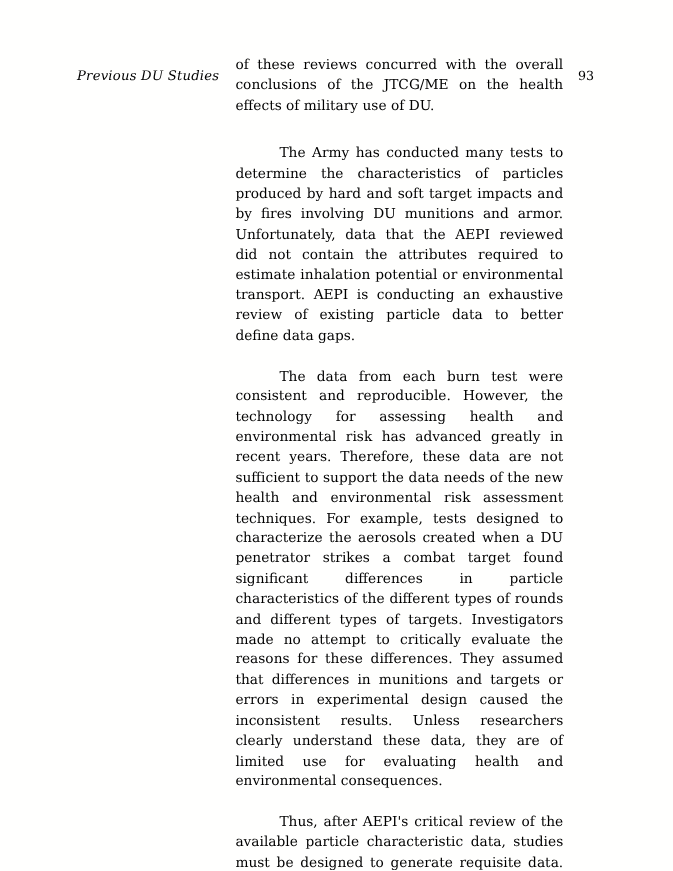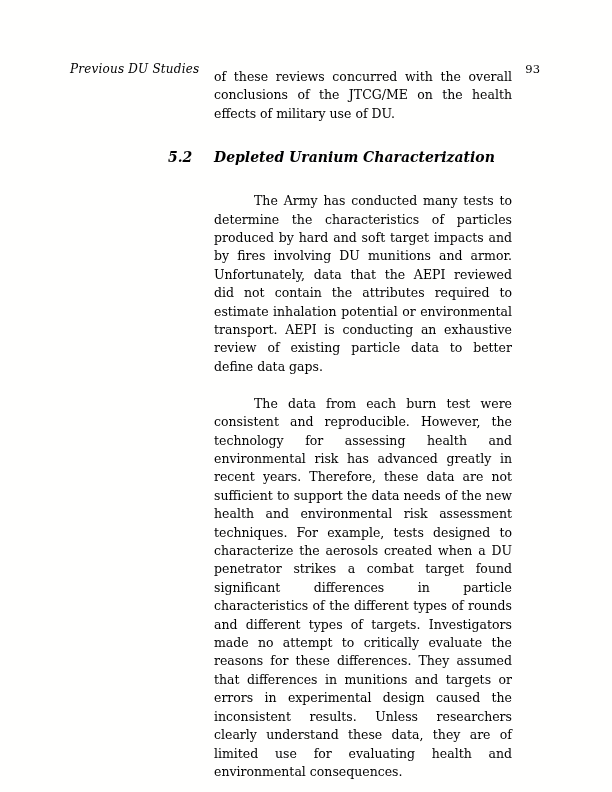--- a/index.html
+++ b/index.html
@@ -38,21 +38,21 @@
   .content {
     position: absolute;
     top: 50px;
     left: 214px;
     width: 298px;
     font-size: 12.5px;
     line-height: 18.4px;
     text-align: justify;
   }
   .continuation {
-    margin: 18px 0 25px 0;
+    margin: 0 0 25px 0;
   }
   .section-heading {
     position: relative;
     margin: 0 0 26px 0;
     font-size: 14px;
     font-weight: bold;
     font-style: italic;
     line-height: 18px;
     text-align: left;
   }
@@ -76,24 +76,20 @@
 
   <div class="running-header">
     <span class="rh-title">Previous DU Studies</span>
     <span class="rh-page">93</span>
   </div>
 
   <div class="content">
 
     <p class="continuation">of these reviews concurred with the overall conclusions of the JTCG/ME on the health effects of military use of DU.</p>
 
-    <h2 class="section-heading">
-      <span class="section-number">5.2</span>
-      <span class="section-title">Depleted Uranium Characterization</span>
-    </h2>
 
     <p class="body-para">The Army has conducted many tests to determine the characteristics of particles produced by hard and soft target impacts and by fires involving DU munitions and armor. Unfortunately, data that the AEPI reviewed did not contain the attributes required to estimate inhalation potential or environmental transport. AEPI is conducting an exhaustive review of existing particle data to better define data gaps.</p>
 
     <p class="body-para">The data from each burn test were consistent and reproducible. However, the technology for assessing health and environmental risk has advanced greatly in recent years. Therefore, these data are not sufficient to support the data needs of the new health and environmental risk assessment techniques. For example, tests designed to characterize the aerosols created when a DU penetrator strikes a combat target found significant differences in particle characteristics of the different types of rounds and different types of targets. Investigators made no attempt to critically evaluate the reasons for these differences. They assumed that differences in munitions and targets or errors in experimental design caused the inconsistent results. Unless researchers clearly understand these data, they are of limited use for evaluating health and environmental consequences.</p>
 
     <p class="body-para">Thus, after AEPI's critical review of the available particle characteristic data, studies must be designed to generate requisite data. These data must be suitable for use in calculating environmental and health risks from aerosols generated in fires and hard- and soft-target impacts, and they should identify and characterize the oxides formed when penetrators are exposed to the environment. At a</p>
 
   </div>
 
 </div>

